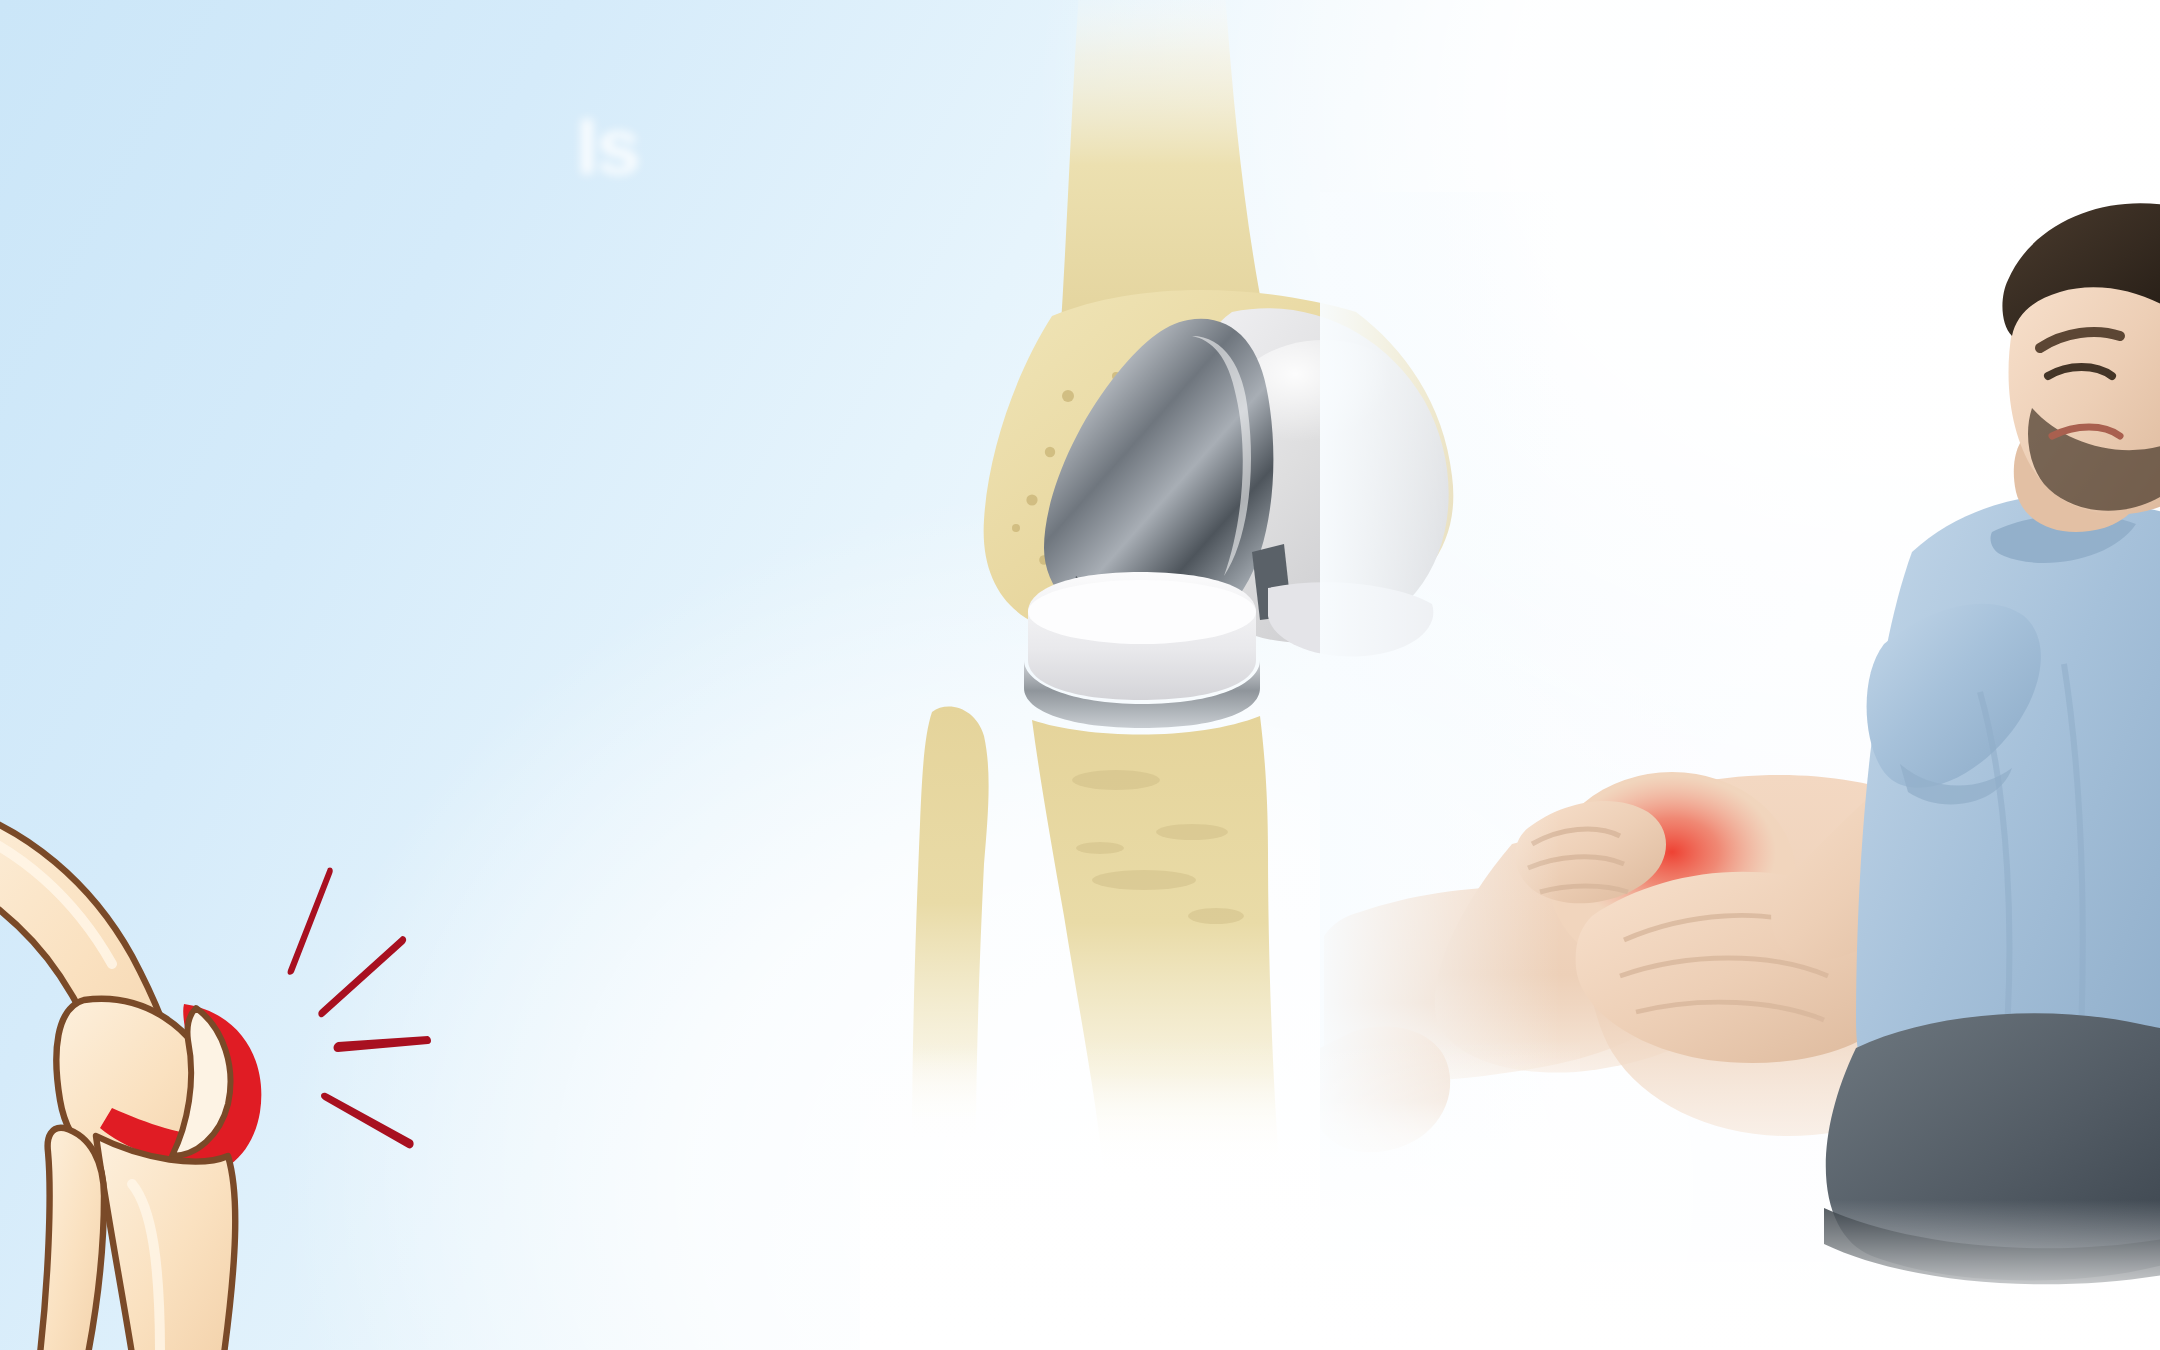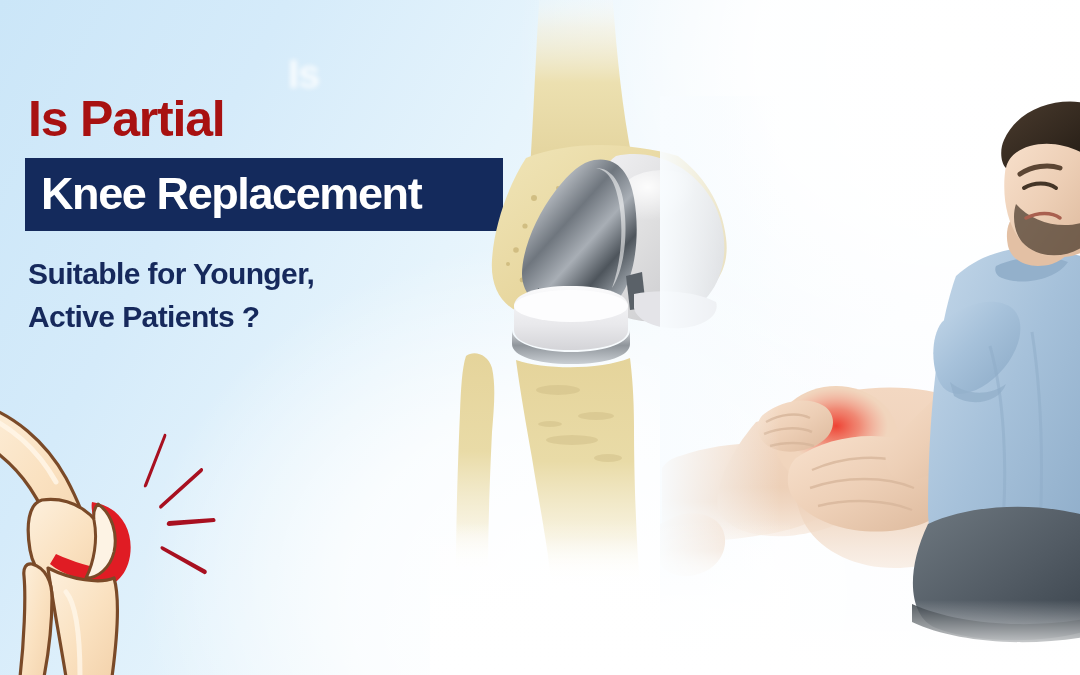--- a/index.html
+++ b/index.html
@@ -83,33 +83,20 @@
     pointer-events:none;
   }
 </style>
 </head>
 <body>
 
 <div class="banner">
 
   <div class="watermark">Is</div>
 
-  <div class="headline-group">
-
-    <div class="line-red">Is Partial</div>
-
-    <div class="navy-box">
-      <div class="line-white">Knee Replacement</div>
-    </div>
-
-    <div class="subline">
-      <span>Suitable for Younger,</span>
-      <span>Active Patients ?</span>
-    </div>
-  </div>
 
   <svg class="knee-cartoon" viewBox="0 0 240 285">
     <defs>
       <linearGradient id="boneG" x1="0" y1="0" x2="1" y2="1">
         <stop offset="0%" stop-color="#fdf0dd"></stop>
         <stop offset="55%" stop-color="#fae1c0"></stop>
         <stop offset="100%" stop-color="#f3d2ab"></stop>
       </linearGradient>
     </defs>
 

